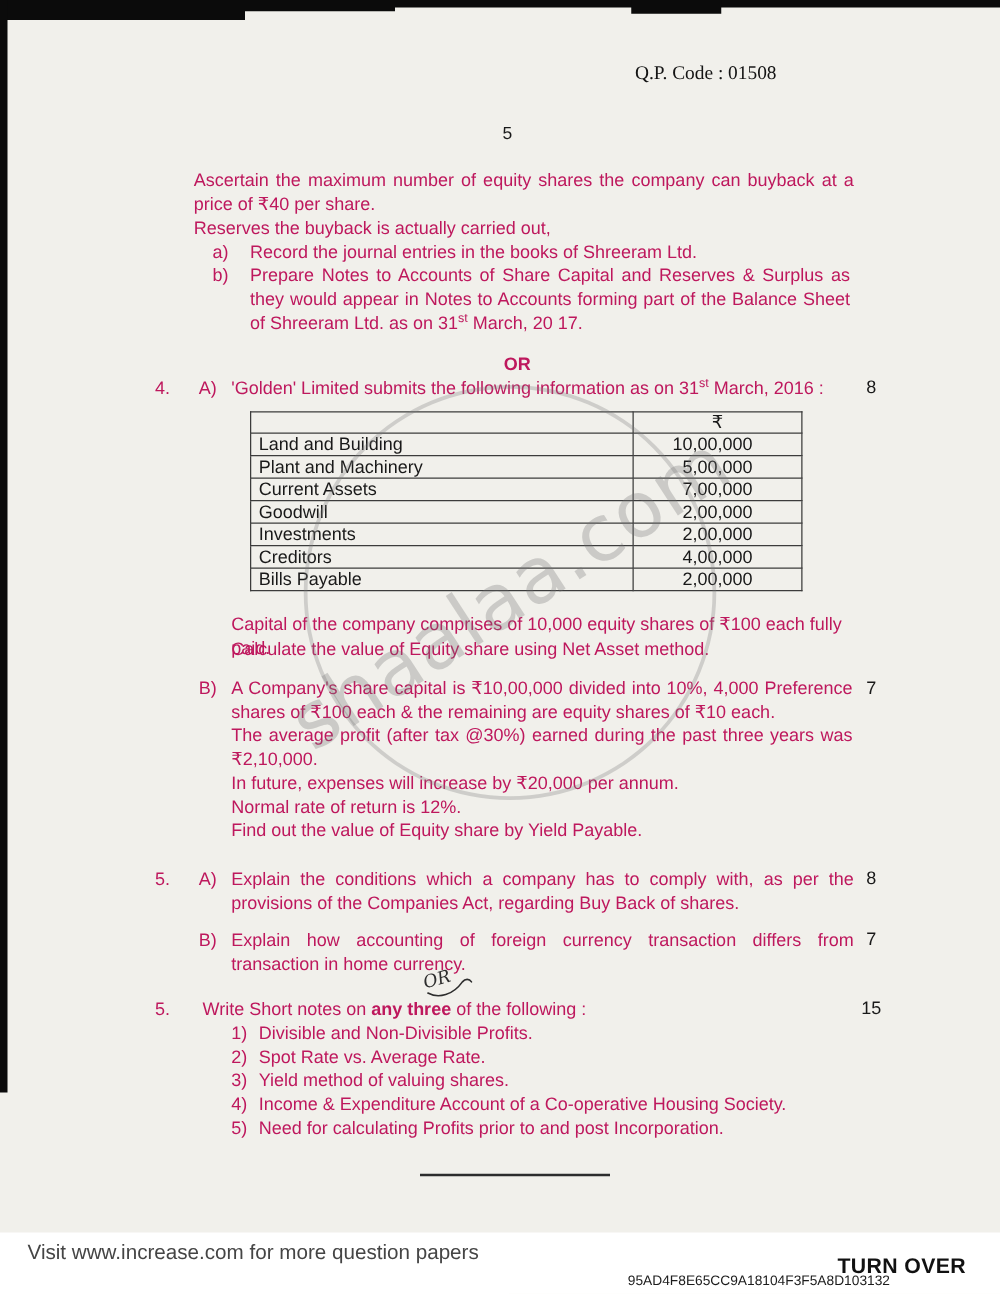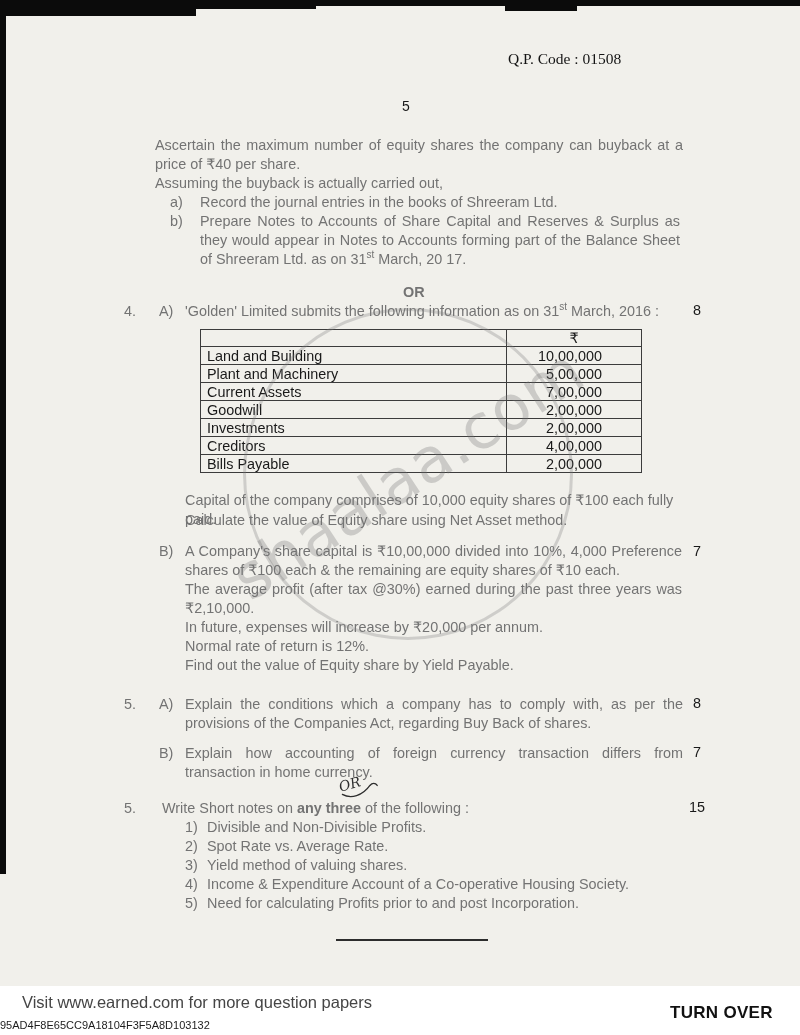--- a/index.html
+++ b/index.html
@@ -10,21 +10,21 @@
     font-family:"Liberation Sans","DejaVu Sans",sans-serif;
     position:relative; overflow:hidden;
     color:#191919;
   }
   .page { position:absolute; left:0; top:0; width:800px; height:1035px; background:#ffffff; }
   .paper { position:absolute; left:0; top:0; width:800px; height:986px; background:#f1f0eb; }
 
   
   .edge { position:absolute; background:#0b0b0b; }
 
-  .abs { position:absolute; font-size:14.4px; line-height:19px; color:#737373; }
+  .abs { position:absolute; font-size:14.4px; line-height:19px; color:#be185d; }
   .just { text-align:justify; }
   .b { font-weight:bold; }
   sup { font-size:10px; line-height:0; vertical-align:super; }
 
   .qp-code {
     position:absolute; left:508px; top:50px;
     font-family:"Liberation Serif","DejaVu Serif",serif;
     font-weight:normal; font-size:15.5px; color:#141414;
   }
   .page-num { position:absolute; left:402px; top:98px; font-size:14px; }
@@ -59,21 +59,21 @@
     font-family:"DejaVu Serif","Liberation Serif",serif;
     font-style:italic; font-size:14px; line-height:14px;
   }
   .hand-or svg { display:block; margin-top:-3px; }
 
   .rule { position:absolute; left:336px; top:939px; width:152px; border-top:2px solid #2c2c2c; }
 
   
   .visit { position:absolute; left:22px; top:993px; font-size:16.5px; color:#454545; }
   .turnover { position:absolute; left:670px; top:1003px; font-size:17px; font-weight:bold; color:#111; letter-spacing:0.3px; }
-  .hash { position:absolute; left:0; top:1019px; width:712px; text-align:left; font-size:11px; color:#1c1c1c; }
+  .hash { position:absolute; left:0; top:1019px; width:712px; text-align:right; font-size:11px; color:#1c1c1c; }
 
   .note-item { display:flex; height:19px; font-size:14.4px; line-height:19px; }
   .note-item .lbl { width:22px; flex:0 0 22px; }
 </style>
 </head>
 <body>
 
 <div class="page">
   <div class="paper"></div>
 
@@ -85,21 +85,21 @@
 
   <div class="watermark">
     <div class="wm-circle"></div>
     <div class="wm-text">shaalaa.com</div>
   </div>
 
   <div class="qp-code">Q.P. Code : 01508</div>
   <div class="page-num">5</div>
 
   <p class="abs just" style="left:155px;top:136px;width:528px">Ascertain the maximum number of equity shares the company can buyback at a price of ₹40 per share.</p>
-  <p class="abs" style="left:155px;top:174px;width:528px">Assuming the buyback is actually carried out,</p>
+  <p class="abs" style="left:155px;top:174px;width:528px">Reserves the buyback is actually carried out,</p>
 
   <span class="abs" style="left:170px;top:193px">a)</span>
   <p class="abs" style="left:200px;top:193px;width:480px">Record the journal entries in the books of Shreeram Ltd.</p>
 
   <span class="abs" style="left:170px;top:212px">b)</span>
   <p class="abs just" style="left:200px;top:212px;width:480px"><span>Prepare Notes to Accounts of Share Capital and Reserves &amp; Surplus as they would appear in Notes to Accounts forming part of the Balance Sheet of Shreeram Ltd. as on 31</span><sup>st</sup><span> March, 20 17.</span></p>
 
   <div class="abs b" style="left:403px;top:283px">OR</div>
 
   <span class="abs" style="left:124px;top:302px">4.</span>
@@ -199,16 +199,16 @@
         <span>Income &amp; Expenditure Account of a Co-operative Housing Society.</span>
       </div>
     <div class="note-item">
         <span class="lbl">5)</span>
         <span>Need for calculating Profits prior to and post Incorporation.</span>
       </div>
   </div>
 
   <div class="rule"></div>
 
-  <div class="visit">Visit www.earned.com for more question papers</div>
+  <div class="visit">Visit www.increase.com for more question papers</div>
   <div class="turnover">TURN OVER</div>
   <div class="hash">95AD4F8E65CC9A18104F3F5A8D103132</div>
 </div>
 
 </body></html>

